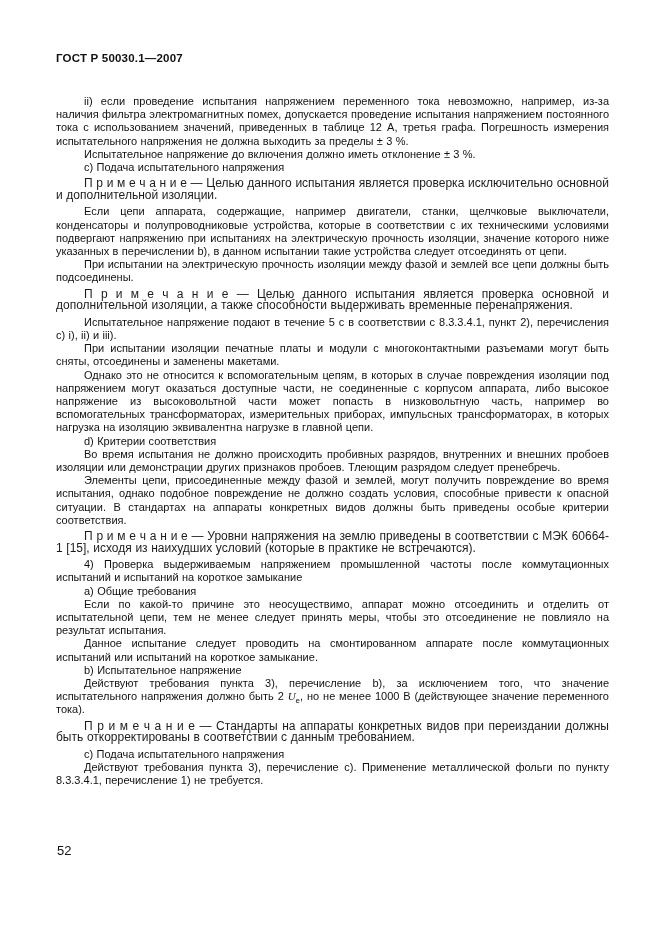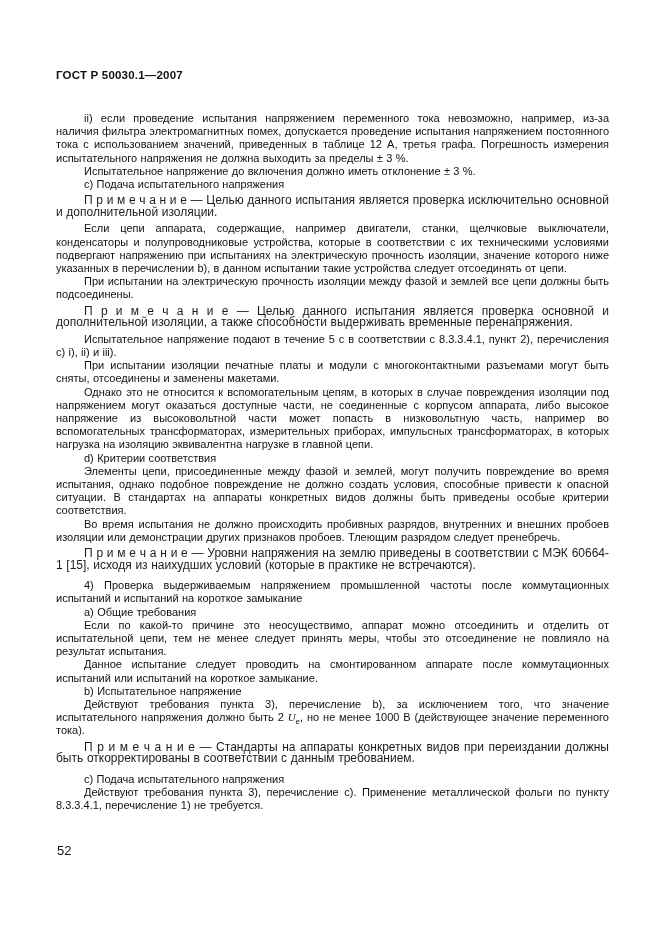--- a/index.html
+++ b/index.html
@@ -8,21 +8,21 @@
     width: 661px;
     height: 936px;
     position: relative;
     font-family: "Liberation Sans", "DejaVu Sans", sans-serif;
     color: #111111;
     overflow: hidden;
   }
   .page {
     position: absolute;
     left: 56px;
-    top: 69px;
+    top: 52px;
     width: 553px;
   }
   .doc-header {
     font-size: 11.5px;
     font-weight: bold;
     letter-spacing: 0.2px;
     margin-bottom: 31px;
   }
   .doc-body p {
     font-size: 11px;
@@ -32,21 +32,21 @@
     word-spacing: 0.3px;
   }
   .doc-body p.note {
     font-size: 12px;
     line-height: 11.6px;
     margin-top: 4px;
     margin-bottom: 4px;
     color: #1c1c1c;
   }
   .doc-body p.gap {
-    margin-top: 8px;
+    margin-top: 0;
   }
   .doc-body sub {
     font-size: 8px;
     line-height: 0;
   }
   .doc-body i {
     font-family: "Liberation Serif", serif;
   }
   .page-number {
     position: absolute;
@@ -66,22 +66,22 @@
       <p class="body">Испытательное напряжение до включения должно иметь отклонение ± 3 %.</p>
       <p class="body">с) Подача испытательного напряжения</p>
       <p class="note">П р и м е ч а н и е — Целью  данного испытания является проверка исключительно основной и дополнительной  изоляции.</p>
       <p class="body">Если цепи аппарата, содержащие, например двигатели, станки, щелчковые выключатели, конденсаторы и полупроводниковые устройства, которые в  соответствии с их техническими условиями  подвергают напряжению при испытаниях  на электрическую прочность изоляции, значение которого ниже указанных в перечислении b), в данном  испытании такие устройства следует отсоединять от цепи.</p>
       <p class="body">При испытании на электрическую прочность изоляции  между фазой и землей все цепи должны быть подсоединены.</p>
       <p class="note">П р и м е ч а н и е — Целью данного испытания является проверка основной и дополнительной изоляции, а также способности   выдерживать временные перенапряжения.</p>
       <p class="body">Испытательное  напряжение  подают  в течение 5 с  в соответствии с 8.3.3.4.1,  пункт 2),  перечисления с)  i), ii) и iii).</p>
       <p class="body">При испытании изоляции печатные платы и модули с многоконтактными разъемами могут быть сняты, отсоединены и заменены макетами.</p>
       <p class="body">Однако это не относится к вспомогательным цепям, в которых в случае повреждения изоляции под напряжением могут оказаться доступные части, не соединенные с корпусом аппарата, либо высокое напряжение из высоковольтной части может попасть в низковольтную часть, например во вспомогательных трансформаторах, измерительных приборах, импульсных трансформаторах, в которых нагрузка на изоляцию эквивалентна нагрузке в главной цепи.</p>
       <p class="body">d) Критерии соответствия</p>
+      <p class="body">Во время испытания не должно происходить пробивных разрядов, внутренних и внешних пробоев изоляции или демонстрации других признаков пробоев. Тлеющим разрядом следует  пренебречь.</p>
       <p class="body">Элементы цепи, присоединенные между фазой и землей, могут получить повреждение во время испытания, однако подобное повреждение не должно создать условия, способные привести к опасной ситуации. В стандартах на аппараты конкретных видов должны быть приведены  особые критерии соответствия.</p>
-      <p class="body">Во время испытания не должно происходить пробивных разрядов, внутренних и внешних пробоев изоляции или демонстрации других признаков пробоев. Тлеющим разрядом следует  пренебречь.</p>
       <p class="note">П р и м е ч а н и е — Уровни напряжения на землю приведены в соответствии с МЭК 60664-1 [15], исходя из наихудших условий (которые в практике не встречаются).</p>
       <p class="body gap">4) Проверка выдерживаемым напряжением промышленной частоты после коммутационных испытаний и испытаний на короткое замыкание</p>
       <p class="body">а) Общие требования</p>
       <p class="body">Если по какой-то причине это неосуществимо, аппарат можно отсоединить и отделить от испытательной  цепи,  тем  не менее следует  принять меры, чтобы это отсоединение не повлияло на результат испытания.</p>
       <p class="body">Данное испытание следует проводить на смонтированном  аппарате после коммутационных испытаний или испытаний на короткое замыкание.</p>
       <p class="body">b) Испытательное напряжение</p>
       <p class="body">Действуют требования пункта 3), перечисление b), за исключением того, что значение испытательного напряжения  должно быть 2 <i>U</i><sub>e</sub>, но не менее 1000 В (действующее значение переменного тока).</p>
       <p class="note">П р и м е ч а н и е — Стандарты на аппараты конкретных видов при переиздании должны быть откорректированы в  соответствии с данным требованием.</p>
       <p class="body gap">с) Подача испытательного напряжения</p>
       <p class="body">Действуют  требования  пункта 3),  перечисление с). Применение  металлической  фольги  по пункту 8.3.3.4.1, перечисление 1)  не требуется.</p>

